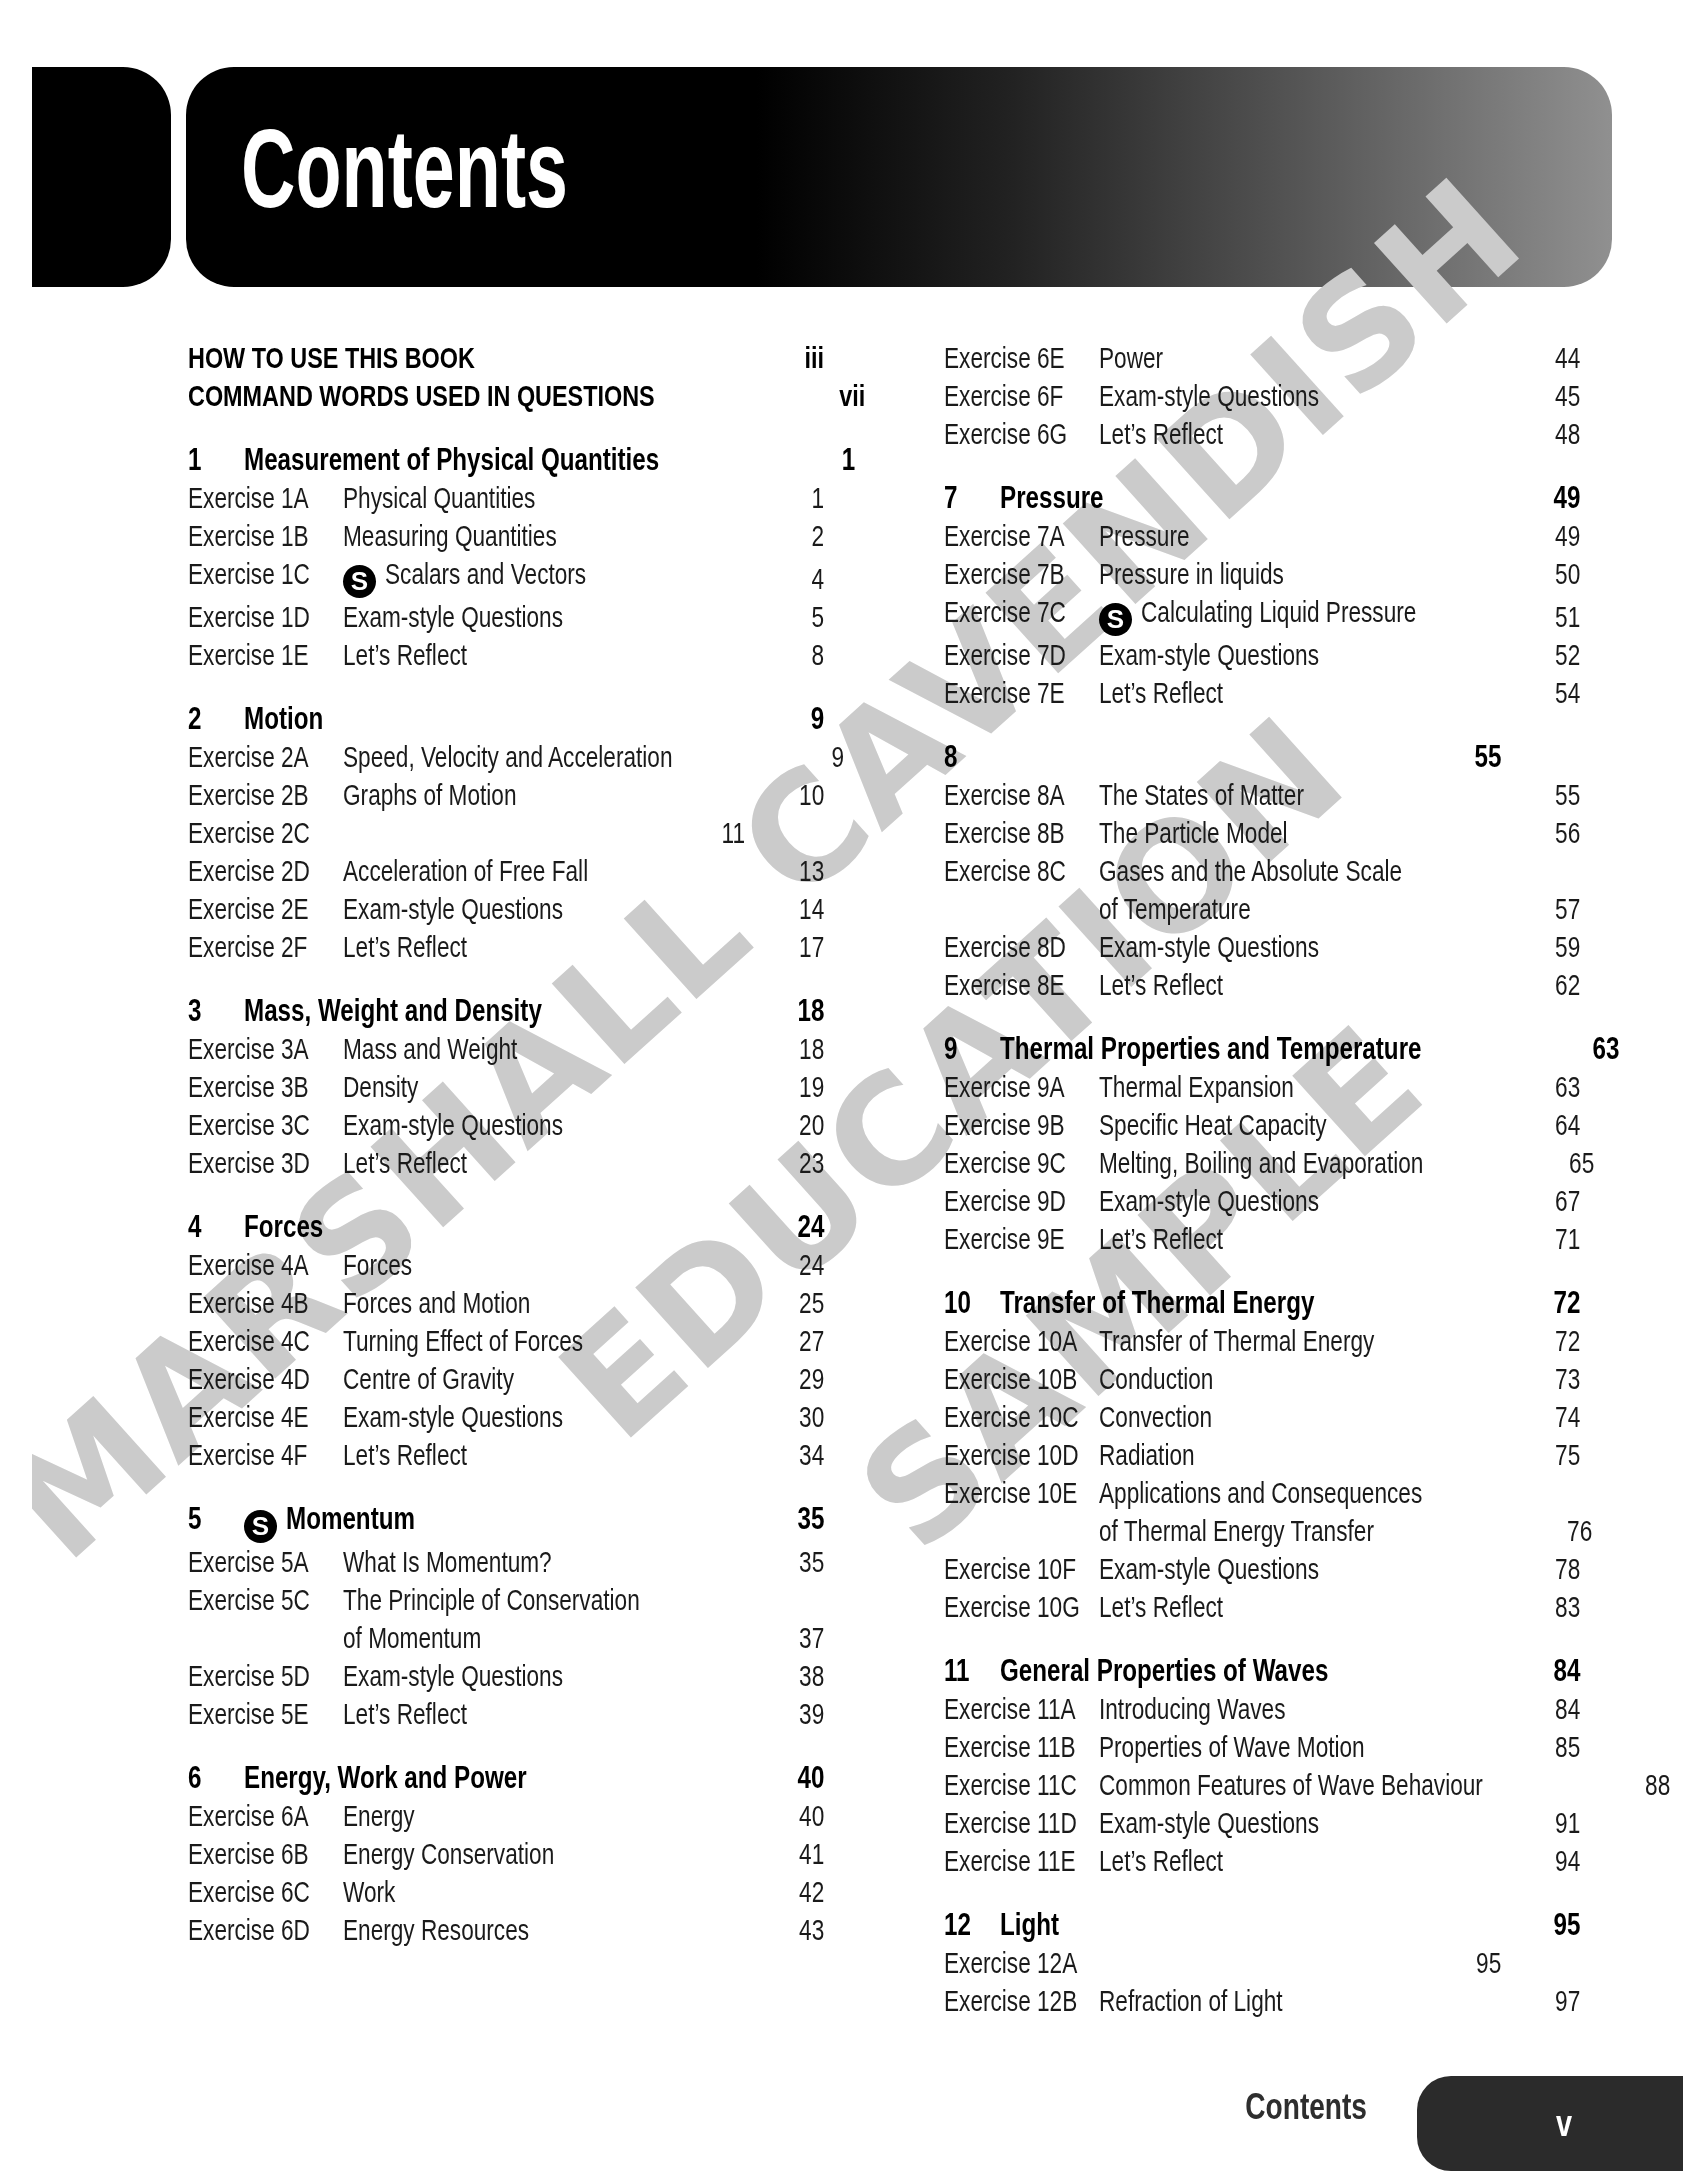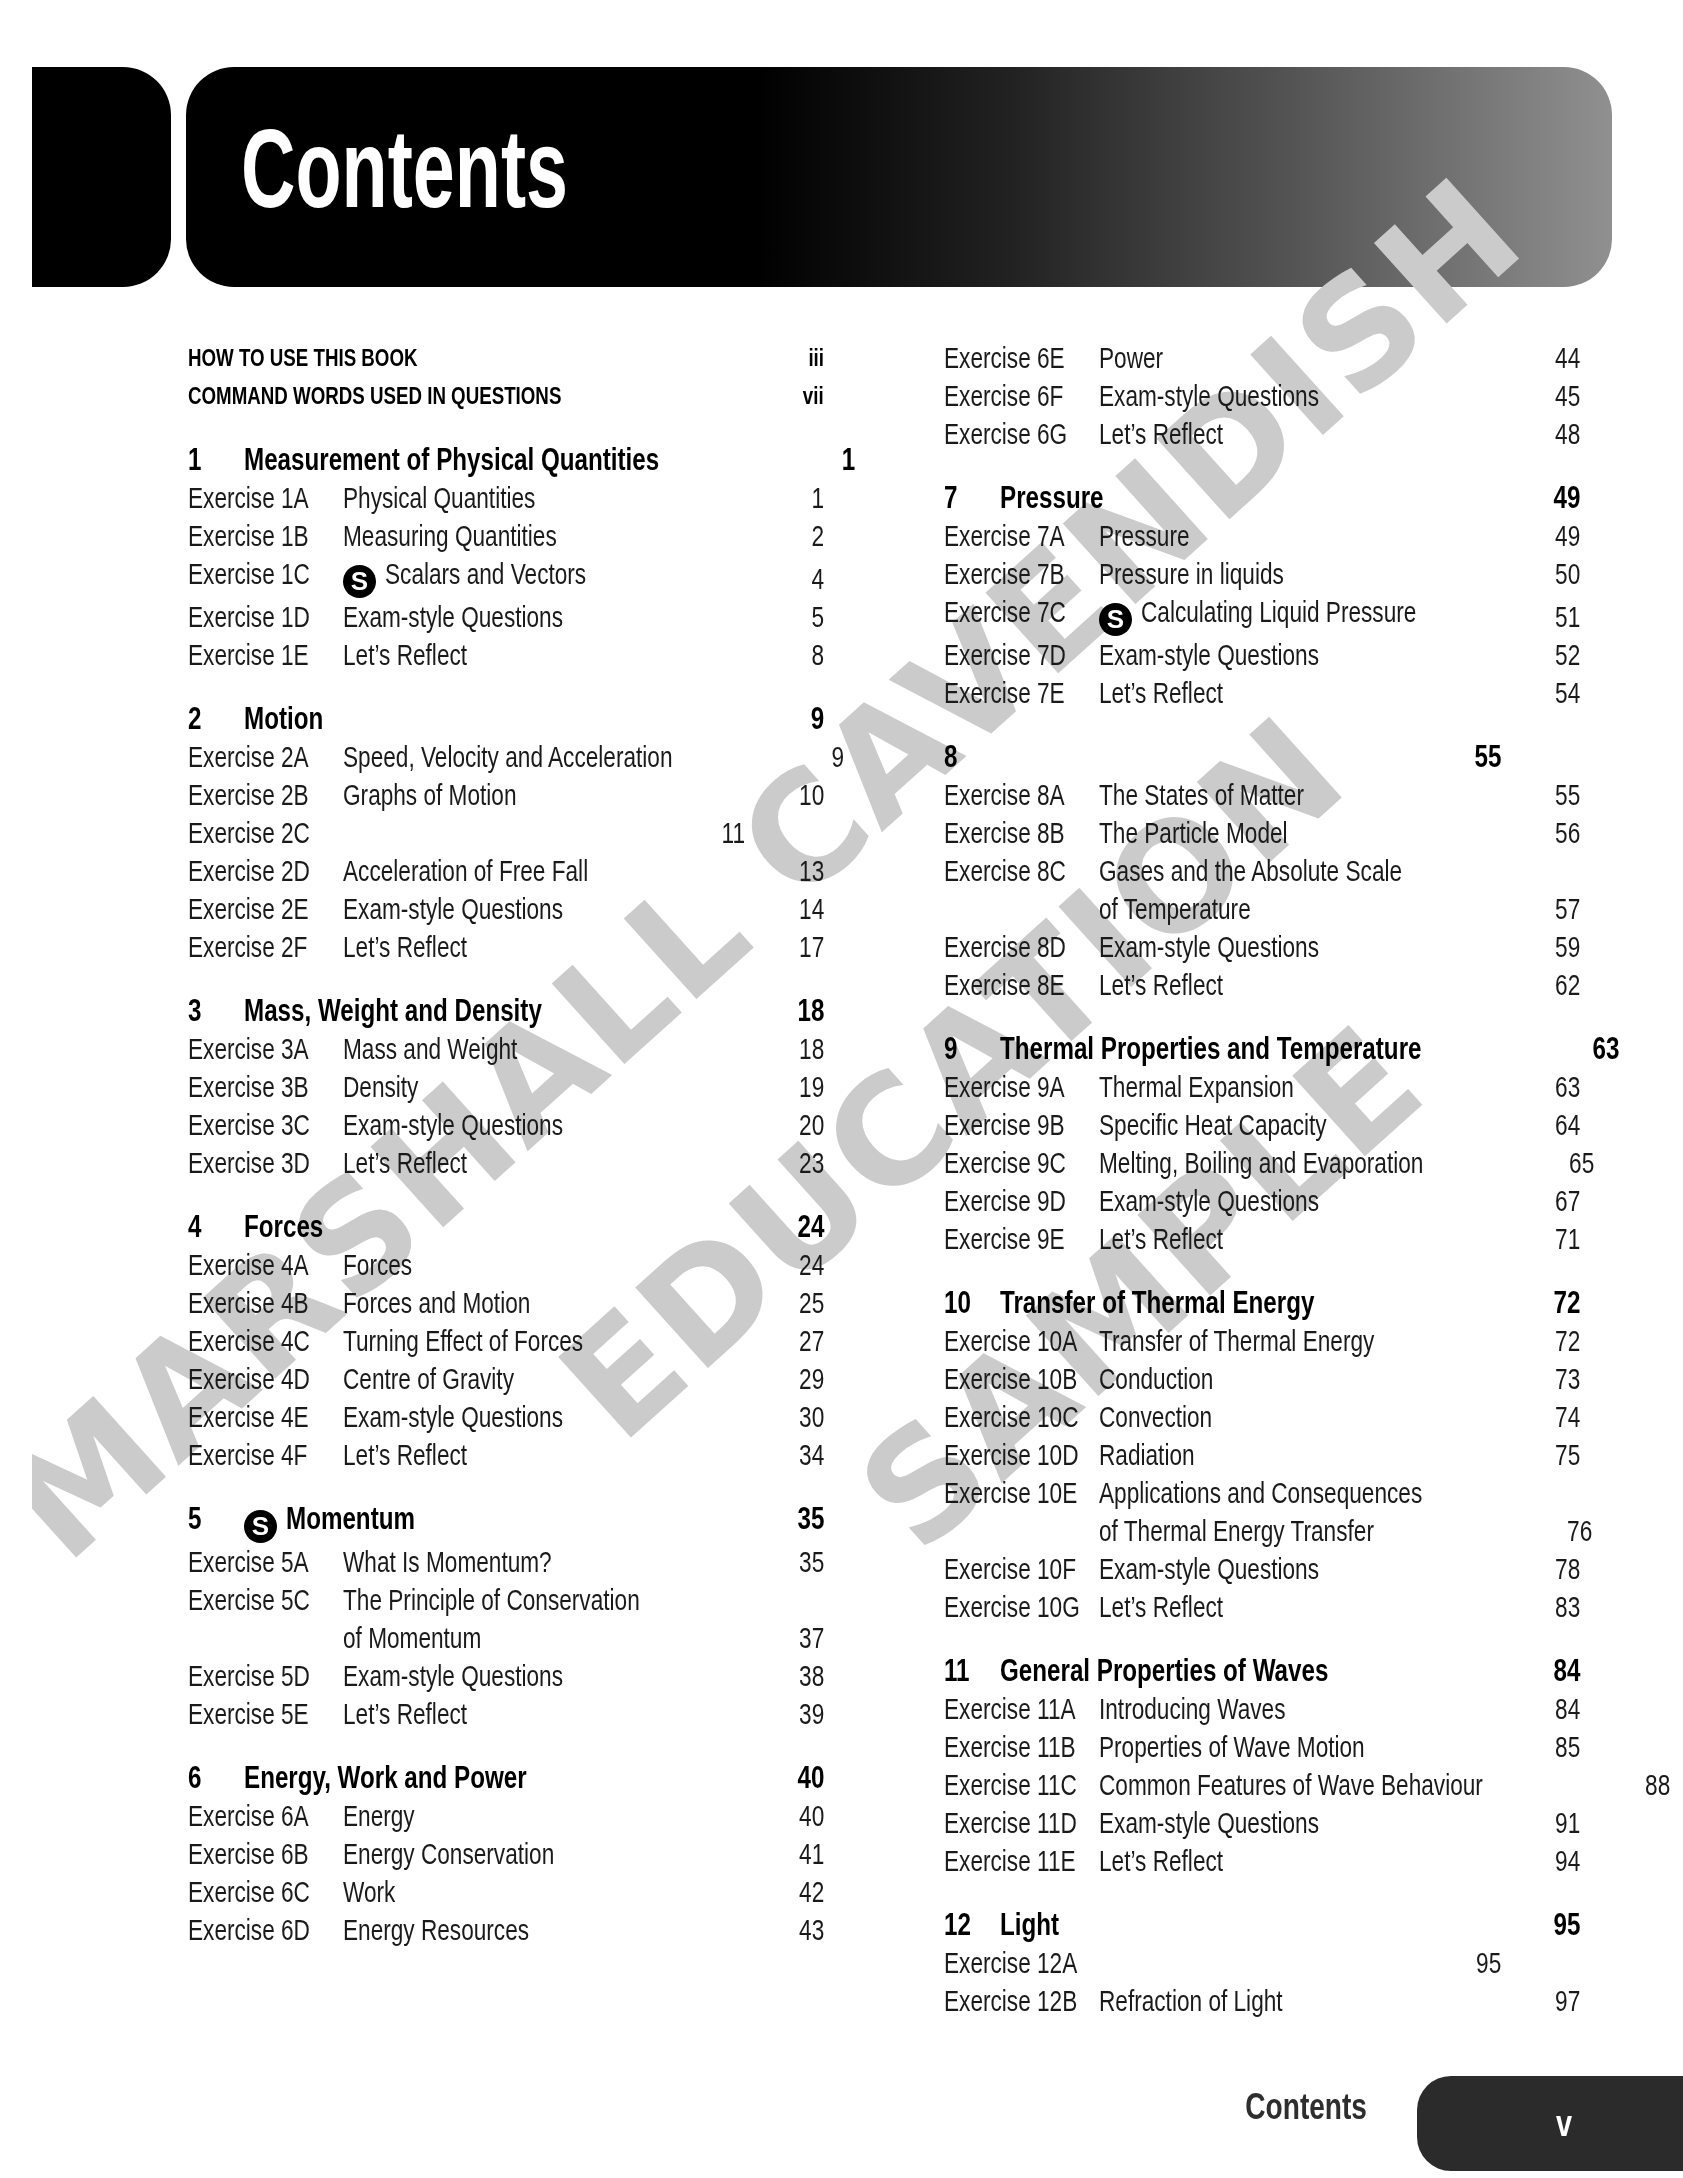--- a/index.html
+++ b/index.html
@@ -34,21 +34,21 @@
     text-align:center;color:#cbcbcb;font-weight:bold;font-size:149px;
     line-height:282px;white-space:nowrap;letter-spacing:2px;
     font-family:"DejaVu Sans","Liberation Sans",sans-serif;
   }
 
   
   .col{position:absolute;top:339px;width:636px;}
   .col-left{left:156px;}
   .col-right{left:912px;}
   .row{display:grid;min-height:38px;line-height:38px;align-items:baseline;}
-  .row.front{grid-template-columns:1fr 79px;font-weight:bold;font-size:24px;color:#000;}
+  .row.front{grid-template-columns:1fr 79px;font-weight:bold;font-size:30px;color:#000;}
   .row.chap{grid-template-columns:56px 1fr 79px;font-weight:bold;font-size:31px;color:#000;margin-top:26px;}
   .row.entry{grid-template-columns:155px 1fr 79px;font-size:29px;}
   .pg{text-align:right;}
   .row.entry .lbl{align-self:start;}
   .row.entry .pg{align-self:end;}
   .sbadge{
     display:inline-block;width:33px;height:33px;border-radius:50%;
     background:#000;color:#fff;font-weight:bold;font-size:26px;line-height:33px;
     text-align:center;margin-right:9px;vertical-align:-6px;
   }

